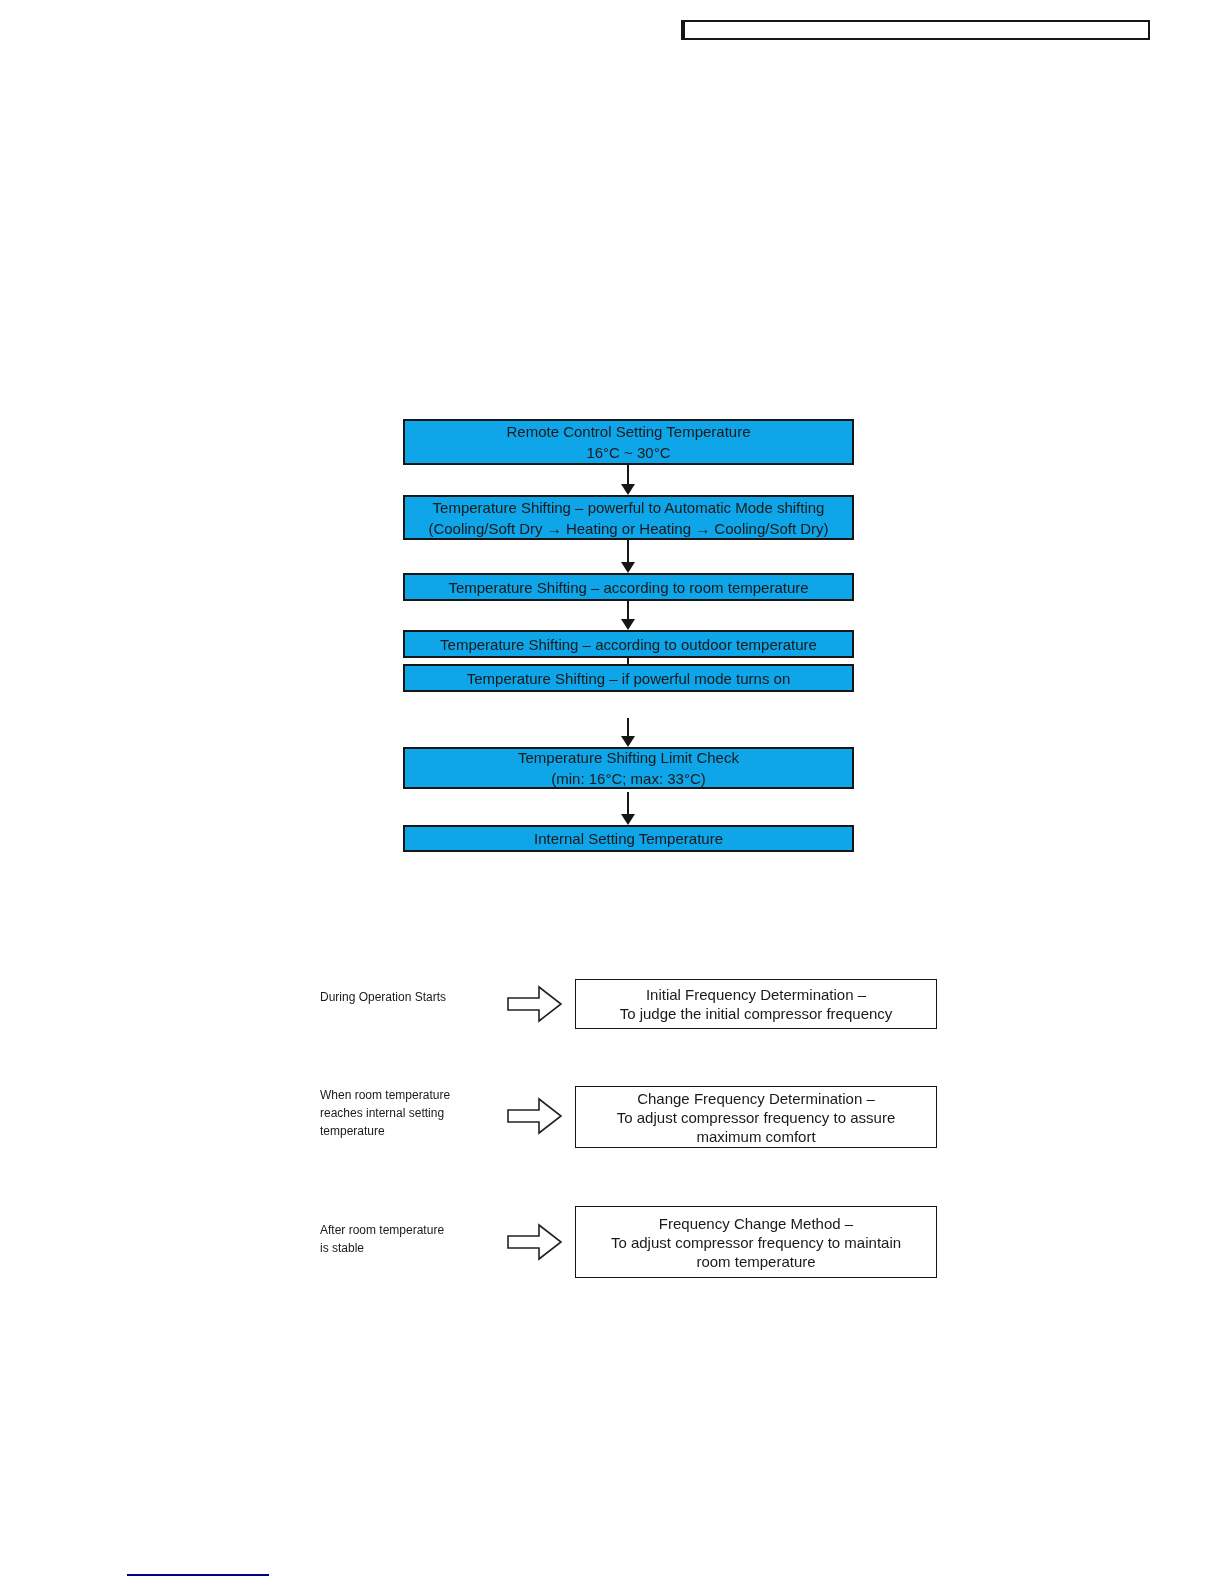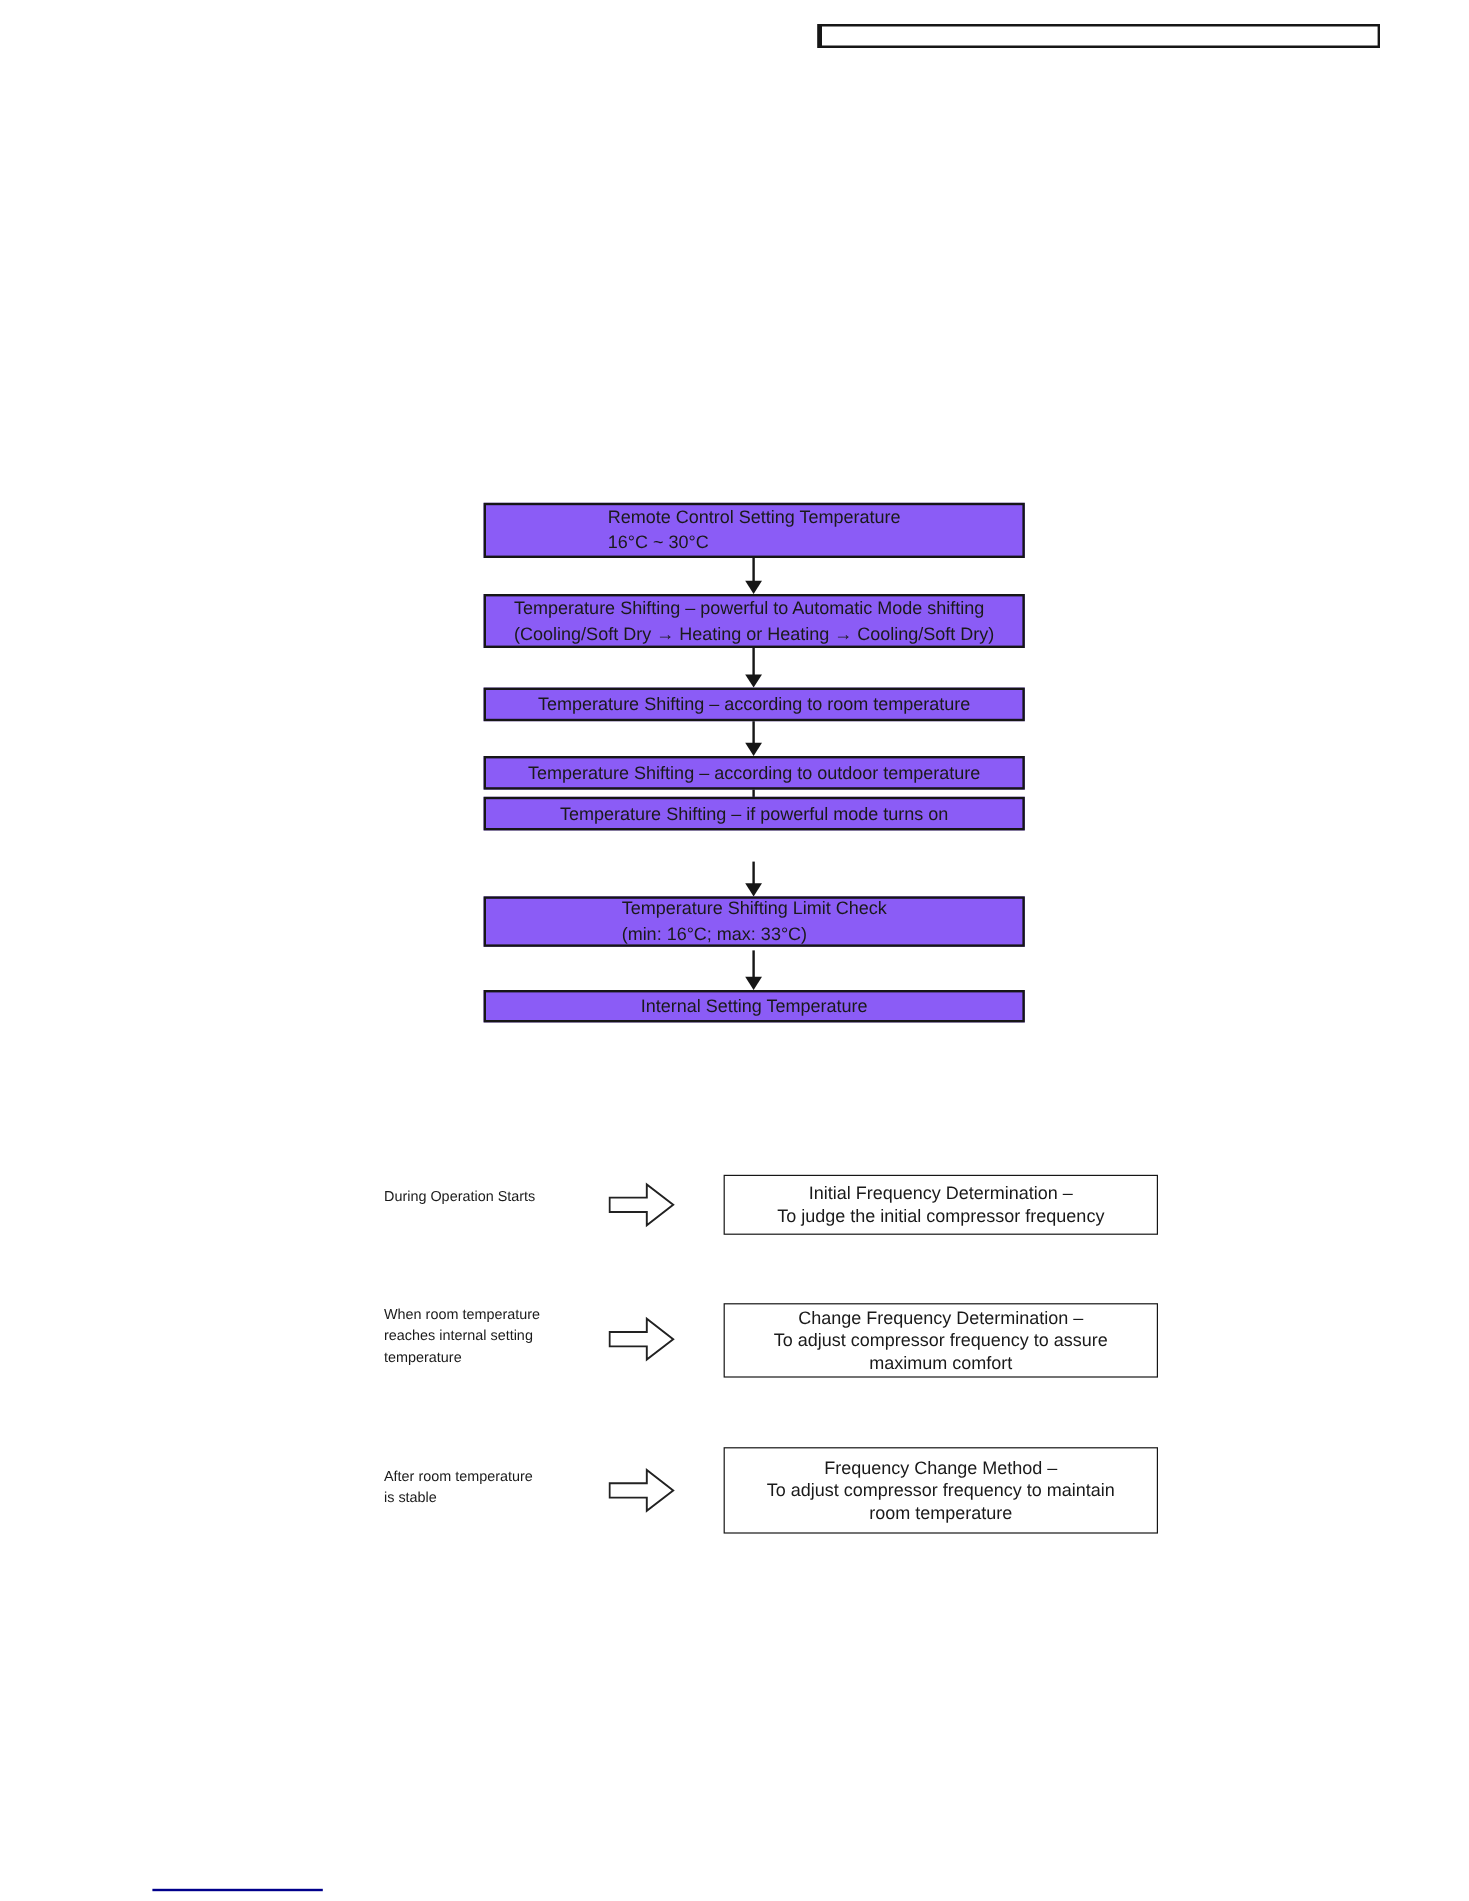--- a/index.html
+++ b/index.html
@@ -30,25 +30,25 @@
     background: #ffffff;
   }
 
   
   .fc-box {
     position: absolute;
     left: 403px;
     width: 451px;
     box-sizing: border-box;
     border: 2px solid #161616;
-    background: #8b5cf6;
+    background: #0ea5e9;
     display: flex;
     align-items: center;
     justify-content: center;
-    text-align: left;
+    text-align: center;
     font-size: 15px;
     line-height: 21px;
     white-space: pre-line;
   }
 
   
   .v-arrow {
     position: absolute;
     left: 621px;
     width: 14px;
@@ -96,21 +96,20 @@
     box-sizing: border-box;
     border: 1.5px solid #161616;
     background: #ffffff;
     display: flex;
     align-items: center;
     justify-content: center;
     text-align: center;
     font-size: 15px;
     line-height: 19px;
     white-space: pre-line;
-    margin-left: 28px;
   }
 
   .footer-line {
     position: absolute;
     left: 127px;
     top: 1574px;
     width: 142px;
     height: 2px;
   }
 </style>

